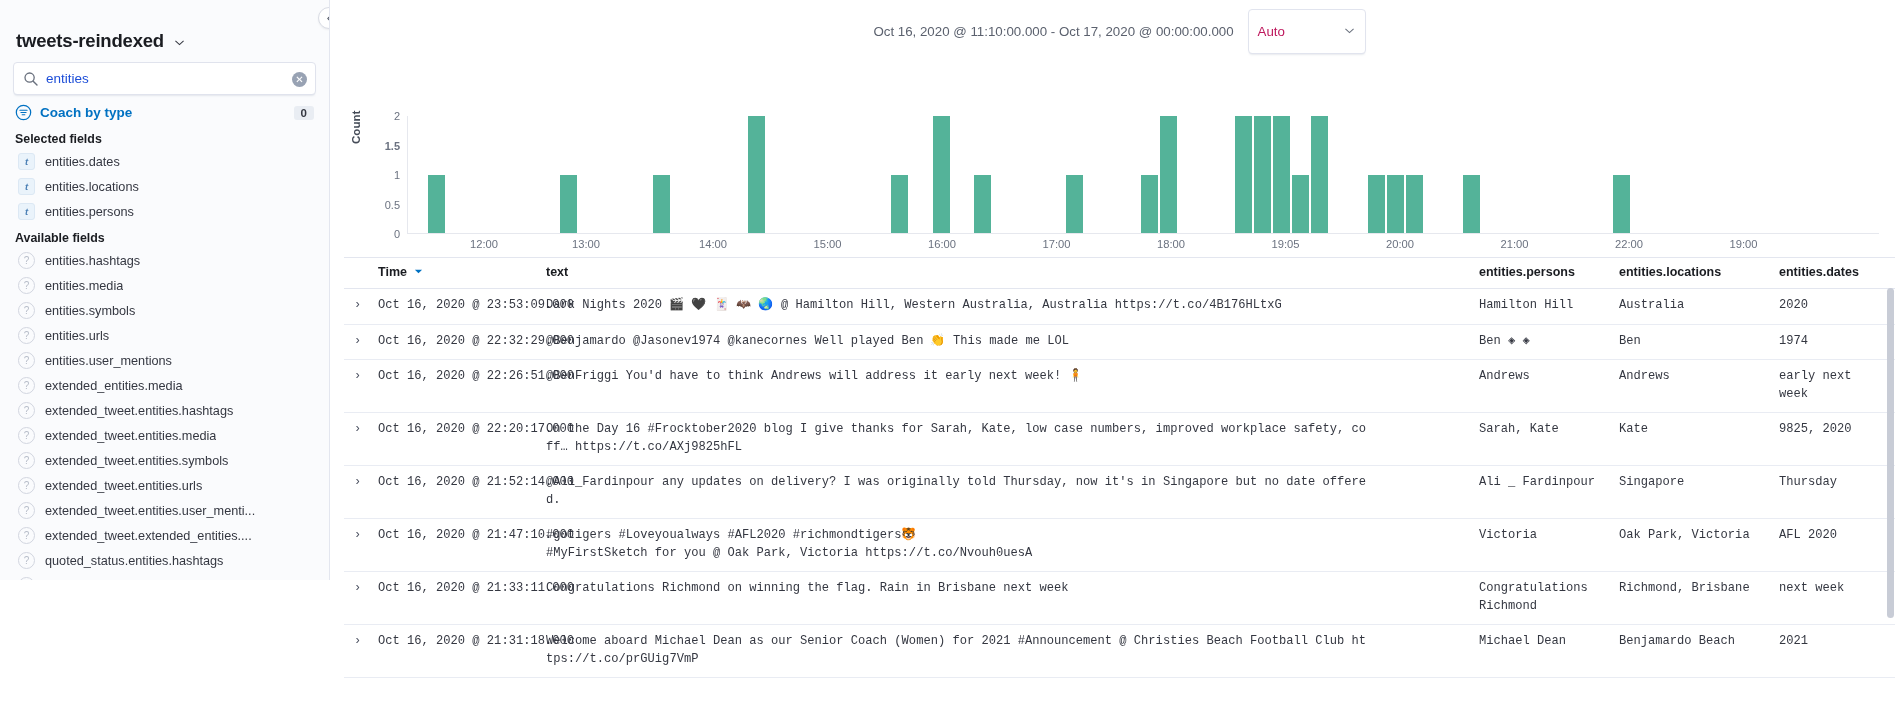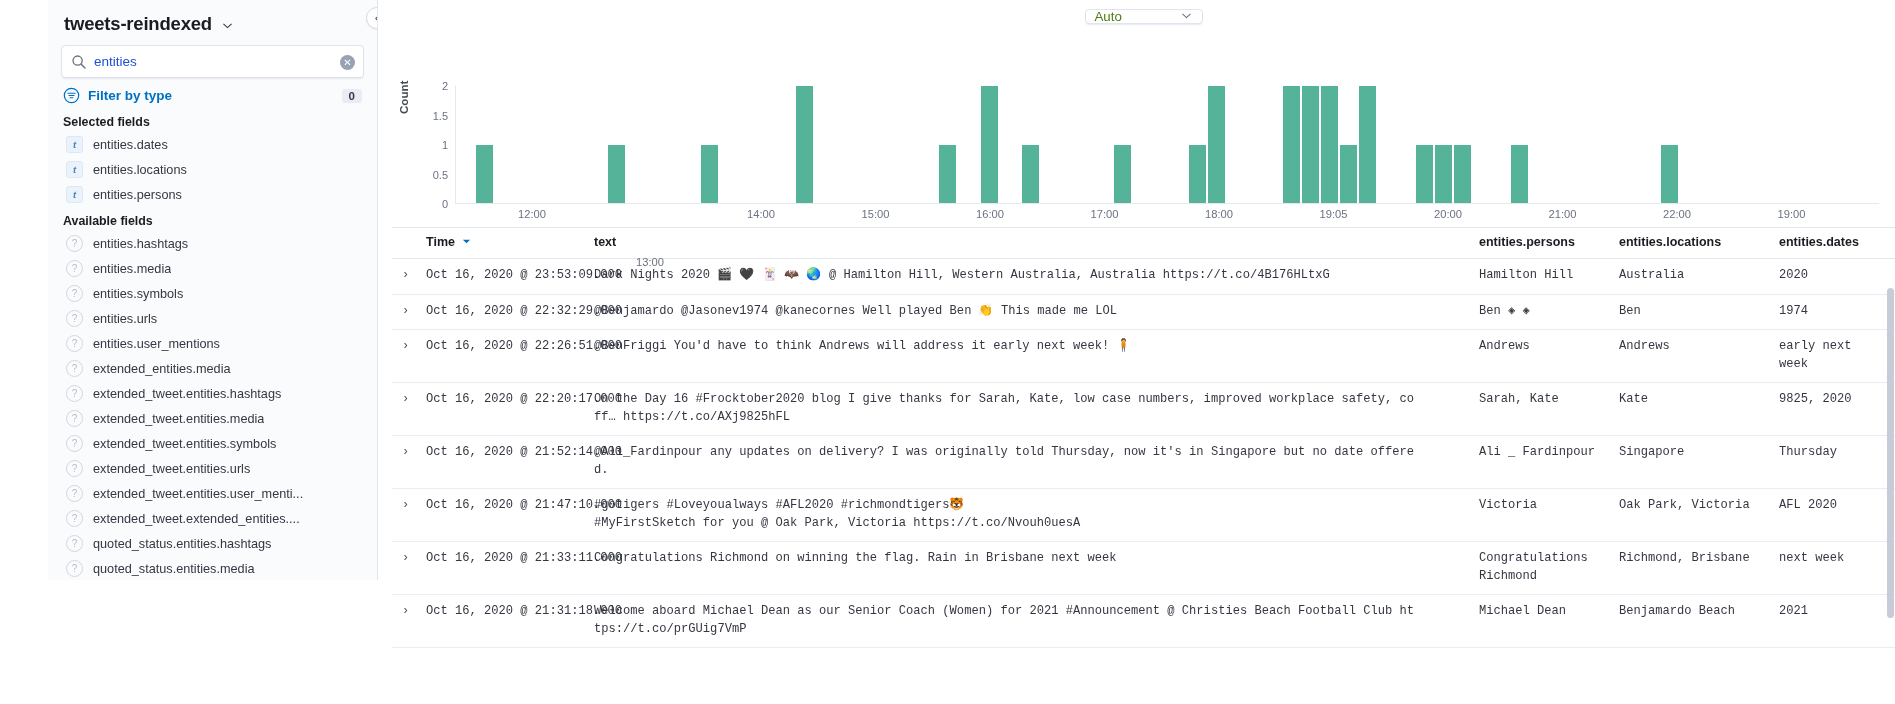--- a/index.html
+++ b/index.html
@@ -13,24 +13,23 @@
   }
   .app { display: flex; width: 1895px; height: 704px; }
 
   
   .sidebar {
     width: 330px;
     min-width: 330px;
     height: 580px;
     background: #fafbfd;
     border-right: 1px solid #e3e6ef;
-    padding: 0 13px;
+    padding: 17px 13px;
     position: relative;
     overflow: hidden;
-    margin-left: 48px;
   }
   .idx-row {
     display: flex; align-items: center; gap: 9px;
     padding: 13px 3px 10px 3px;
   }
   .idx-title {
     font-size: 18.5px; font-weight: 700; color: #1a1c21; letter-spacing: -0.2px;
   }
   .chev {
     width: 13px; height: 13px; display:inline-block; position: relative; top: 1px;
@@ -119,25 +118,25 @@
   .hits-line {
     text-align: center; padding-top: 11px; font-size: 13.6px; color: #343741;
   }
   .hits-line b { font-weight: 700; font-size: 15px; }
   .range-line {
     display: flex; align-items: center; justify-content: center;
     gap: 14px; margin-top: 9px;
   }
   .range-text { font-size: 13.3px; color: #5b616e; }
   .auto-select {
-    width: 118px; height: 15px;
+    width: 118px; height: 45px;
     border: 1px solid #e1e4ee; border-radius: 4px; background: #fff;
     box-shadow: 0 1px 1px -1px rgba(152,162,179,.2), 0 2px 2px -1px rgba(152,162,179,.2);
     display: flex; align-items: center; padding: 0 9px;
-    font-size: 13.3px; color: #4d7c0f; cursor: pointer;
+    font-size: 13.3px; color: #be185d; cursor: pointer;
   }
   .auto-select .cdown { margin-left: auto; }
 
   
   .chart-wrap { position: relative; height: 190px; margin-top: 6px; }
   .ylabel {
     position: absolute; left: 5px; top: 84px;
     transform: rotate(-90deg); transform-origin: left top;
     font-size: 11.6px; font-weight: 700; color: #444b57;
     white-space: nowrap;
@@ -229,21 +228,21 @@
       <span class="clearbtn">✕</span>
     </div>
 
     <div class="filter-row">
       <span class="filter-icon">
         <svg width="17" height="17" viewBox="0 0 18 18">
             <circle cx="9" cy="9" r="7.6" fill="none" stroke="#0071c2" stroke-width="1.3"></circle>
             <path d="M5.2 6.6h7.6M6.3 9h5.4M7.6 11.4h2.8" stroke="#0071c2" stroke-width="1.25" stroke-linecap="round"></path>
           </svg>
       </span>
-      <span class="filter-label">Filter by type</span>
+      <span class="filter-label">Coach by type</span>
       <span class="filter-count">0</span>
     </div>
 
     <div class="group-title">Selected fields</div>
     <div id="selected-list">
         <div class="field">
           <span class="ftype str">t</span>
           <span class="fname">entities.dates</span>
         </div>
         <div class="field">
@@ -324,37 +323,38 @@
       <svg width="11" height="11" viewBox="0 0 16 16">
           <path d="M10 3L5.5 8l4.5 5" fill="none" stroke="#4c5261" stroke-width="1.5"></path>
         </svg>
     </div>
   </div>
 
   <div class="main">
 
 
     <div class="range-line">
+      <span class="range-text">Oct 16, 2020 @ 11:10:00.000 - Oct 17, 2020 @ 00:00:00.000</span>
       <div class="auto-select">
         <span>Auto</span>
         <span class="cdown">
           <svg width="13" height="13" viewBox="0 0 16 16">
               <path d="M3 6l5 4.5L13 6" fill="none" stroke="#69707d" stroke-width="1.3"></path>
             </svg>
         </span>
       </div>
     </div>
 
     <div class="chart-wrap">
       <div class="ylabel">Count</div>
       <div class="yticks" id="yticks">
           <div class="ytick" style="top: 118px;">0</div>
           <div class="ytick" style="top: 88.5px;">0.5</div>
           <div class="ytick" style="top: 59px;">1</div>
-          <div class="ytick" style="top: 29.5px;">1.5</div>
+          <div class="ytick" style="top: 29.5px; font-weight: bold;">1.5</div>
           <div class="ytick" style="top: 0px;">2</div>
         </div>
       <div class="plot" id="plot">
           <div class="bar" style="left: 20px; width: 17px; height: 58.5px; background: rgb(84, 179, 153);"></div>
           <div class="bar" style="left: 152px; width: 17px; height: 58.5px; background: rgb(84, 179, 153);"></div>
           <div class="bar" style="left: 245px; width: 17px; height: 58.5px; background: rgb(84, 179, 153);"></div>
           <div class="bar" style="left: 340px; width: 17px; height: 117px; background: rgb(84, 179, 153);"></div>
           <div class="bar" style="left: 483px; width: 17px; height: 58.5px; background: rgb(84, 179, 153);"></div>
           <div class="bar" style="left: 525px; width: 17px; height: 117px; background: rgb(84, 179, 153);"></div>
           <div class="bar" style="left: 566px; width: 17px; height: 58.5px; background: rgb(84, 179, 153);"></div>
@@ -367,21 +367,21 @@
           <div class="bar" style="left: 884px; width: 17px; height: 58.5px; background: rgb(84, 179, 153);"></div>
           <div class="bar" style="left: 903px; width: 17px; height: 117px; background: rgb(84, 179, 153);"></div>
           <div class="bar" style="left: 960px; width: 17px; height: 58.5px; background: rgb(84, 179, 153);"></div>
           <div class="bar" style="left: 979px; width: 17px; height: 58.5px; background: rgb(84, 179, 153);"></div>
           <div class="bar" style="left: 998px; width: 17px; height: 58.5px; background: rgb(84, 179, 153);"></div>
           <div class="bar" style="left: 1055px; width: 17px; height: 58.5px; background: rgb(84, 179, 153);"></div>
           <div class="bar" style="left: 1205px; width: 17px; height: 58.5px; background: rgb(84, 179, 153);"></div>
         </div>
       <div class="xticks" id="xticks">
           <div class="xtick" style="left: 77px;">12:00</div>
-          <div class="xtick" style="left: 195px; margin-top: 48px;">13:00</div>
+          <div class="xtick" style="left: 179px;">13:00</div>
           <div class="xtick" style="left: 306px;">14:00</div>
           <div class="xtick" style="left: 420.5px;">15:00</div>
           <div class="xtick" style="left: 535px;">16:00</div>
           <div class="xtick" style="left: 649.5px;">17:00</div>
           <div class="xtick" style="left: 764px;">18:00</div>
           <div class="xtick" style="left: 878.5px;">19:05</div>
           <div class="xtick" style="left: 993px;">20:00</div>
           <div class="xtick" style="left: 1107.5px;">21:00</div>
           <div class="xtick" style="left: 1222px;">22:00</div>
           <div class="xtick" style="left: 1336.5px;">19:00</div>

